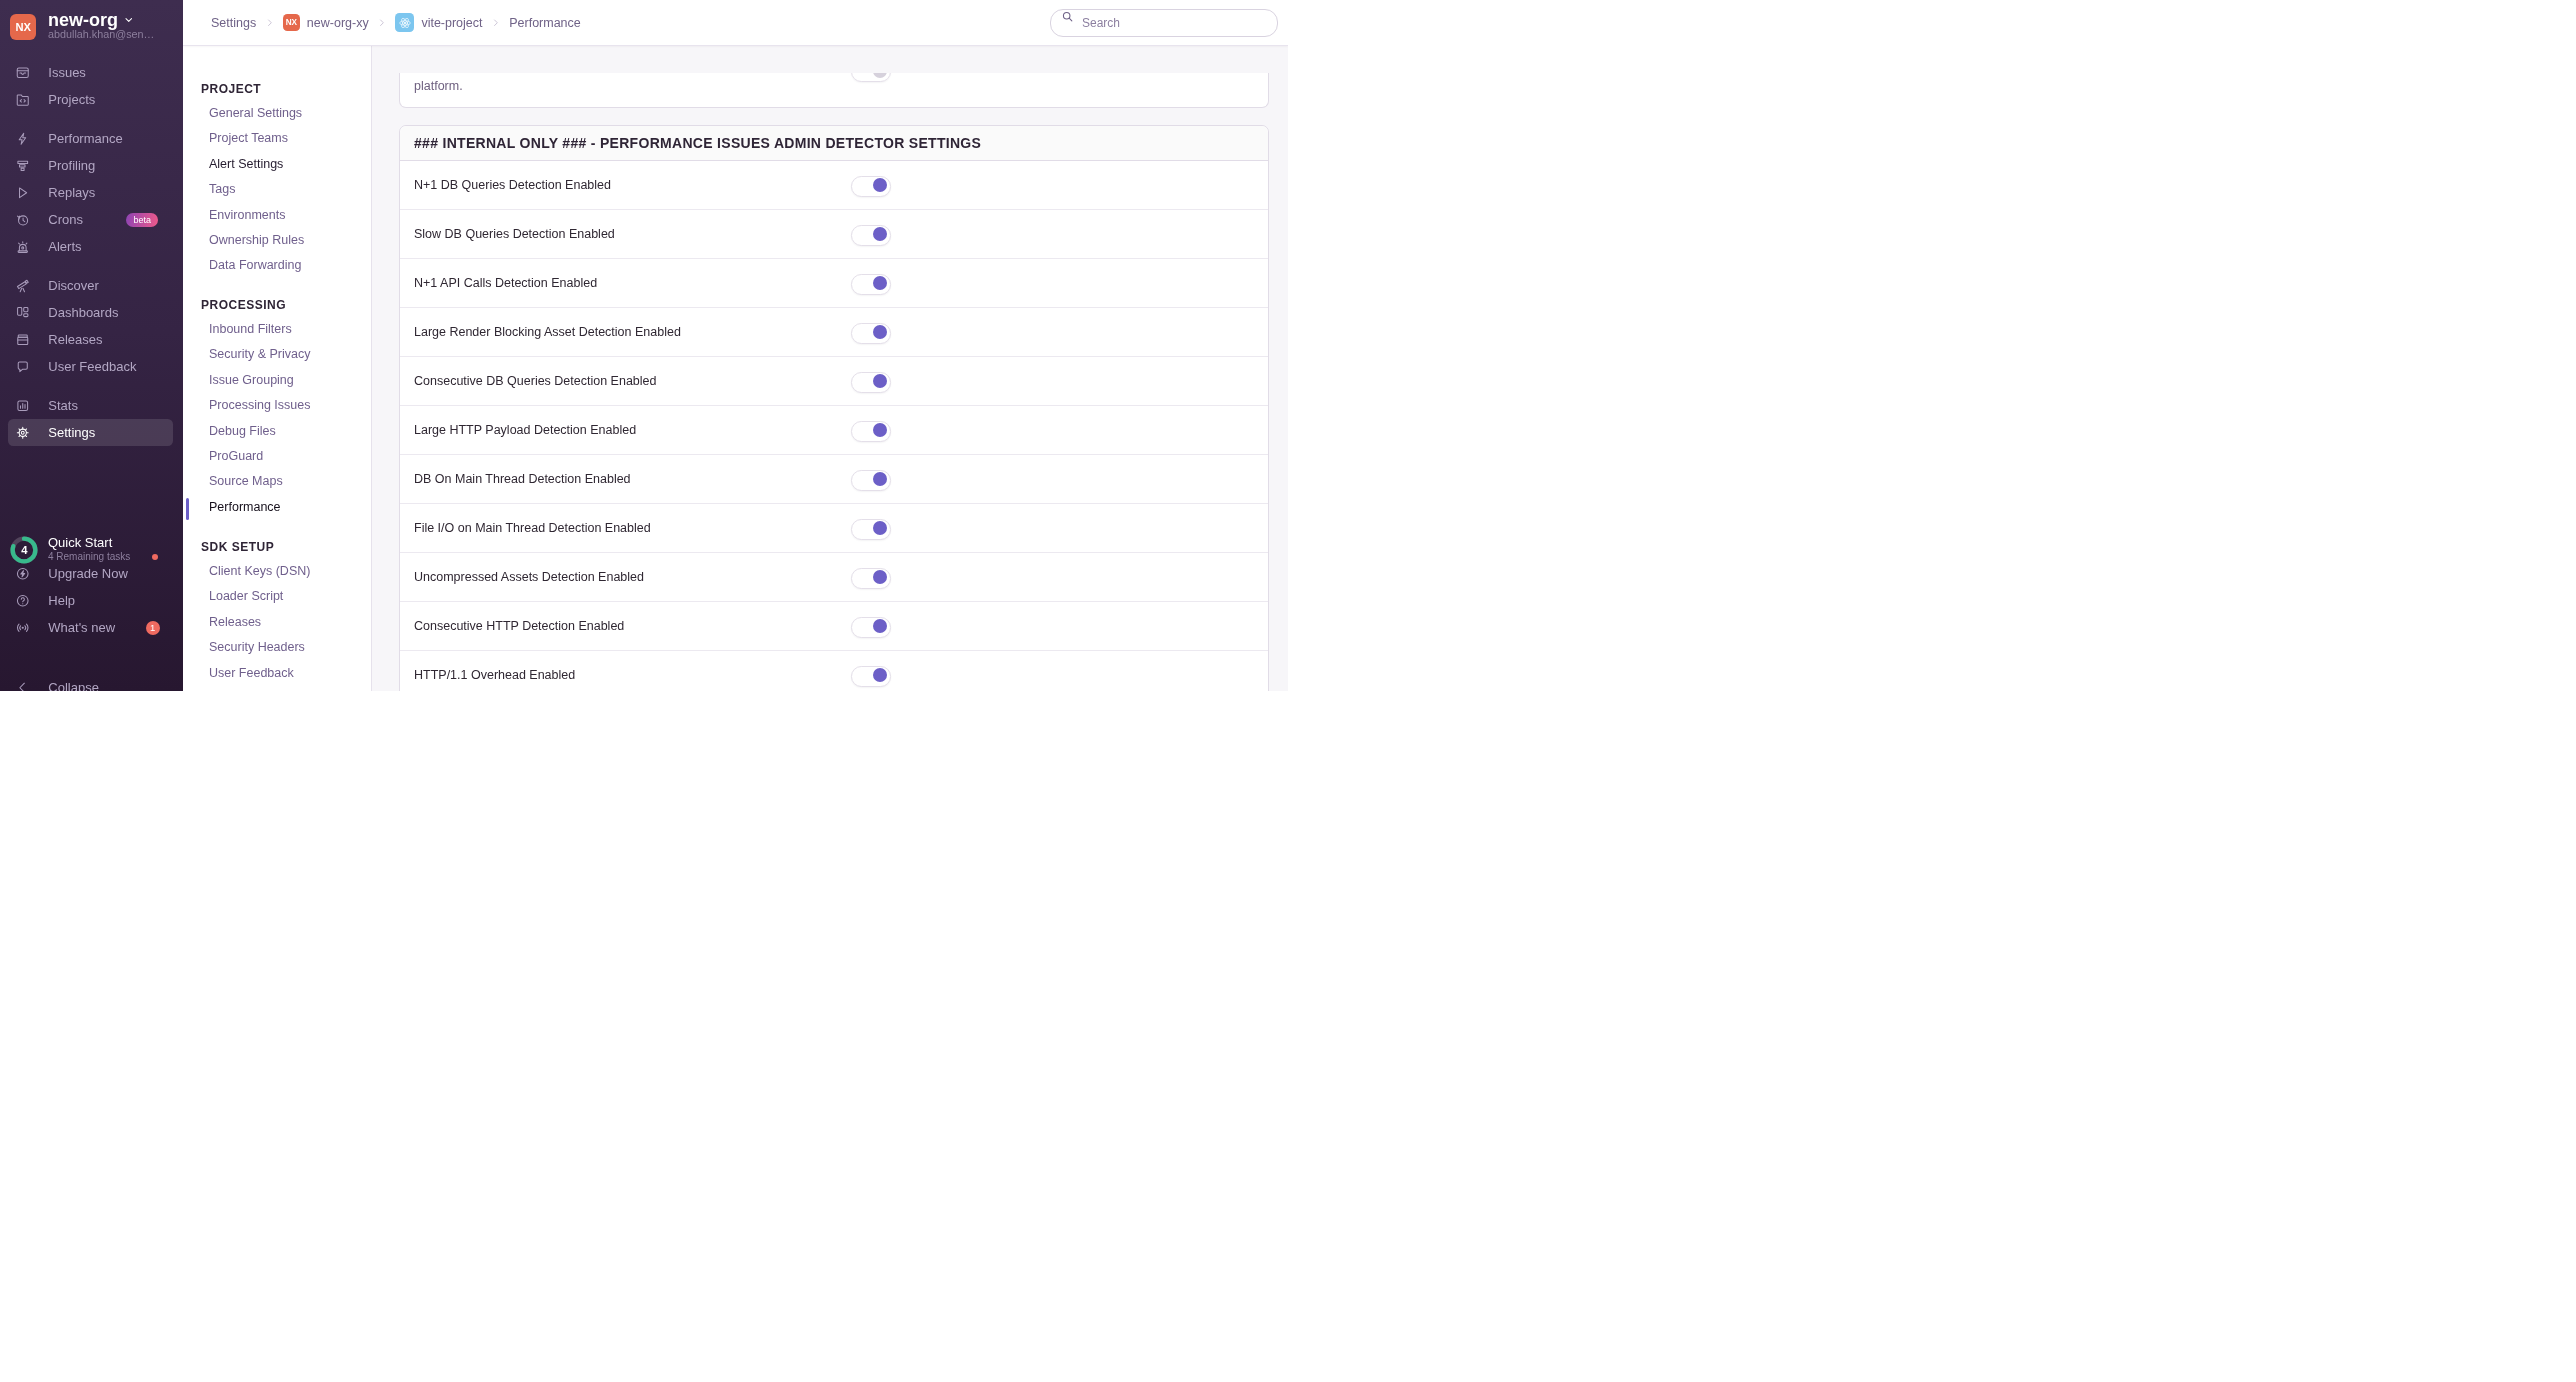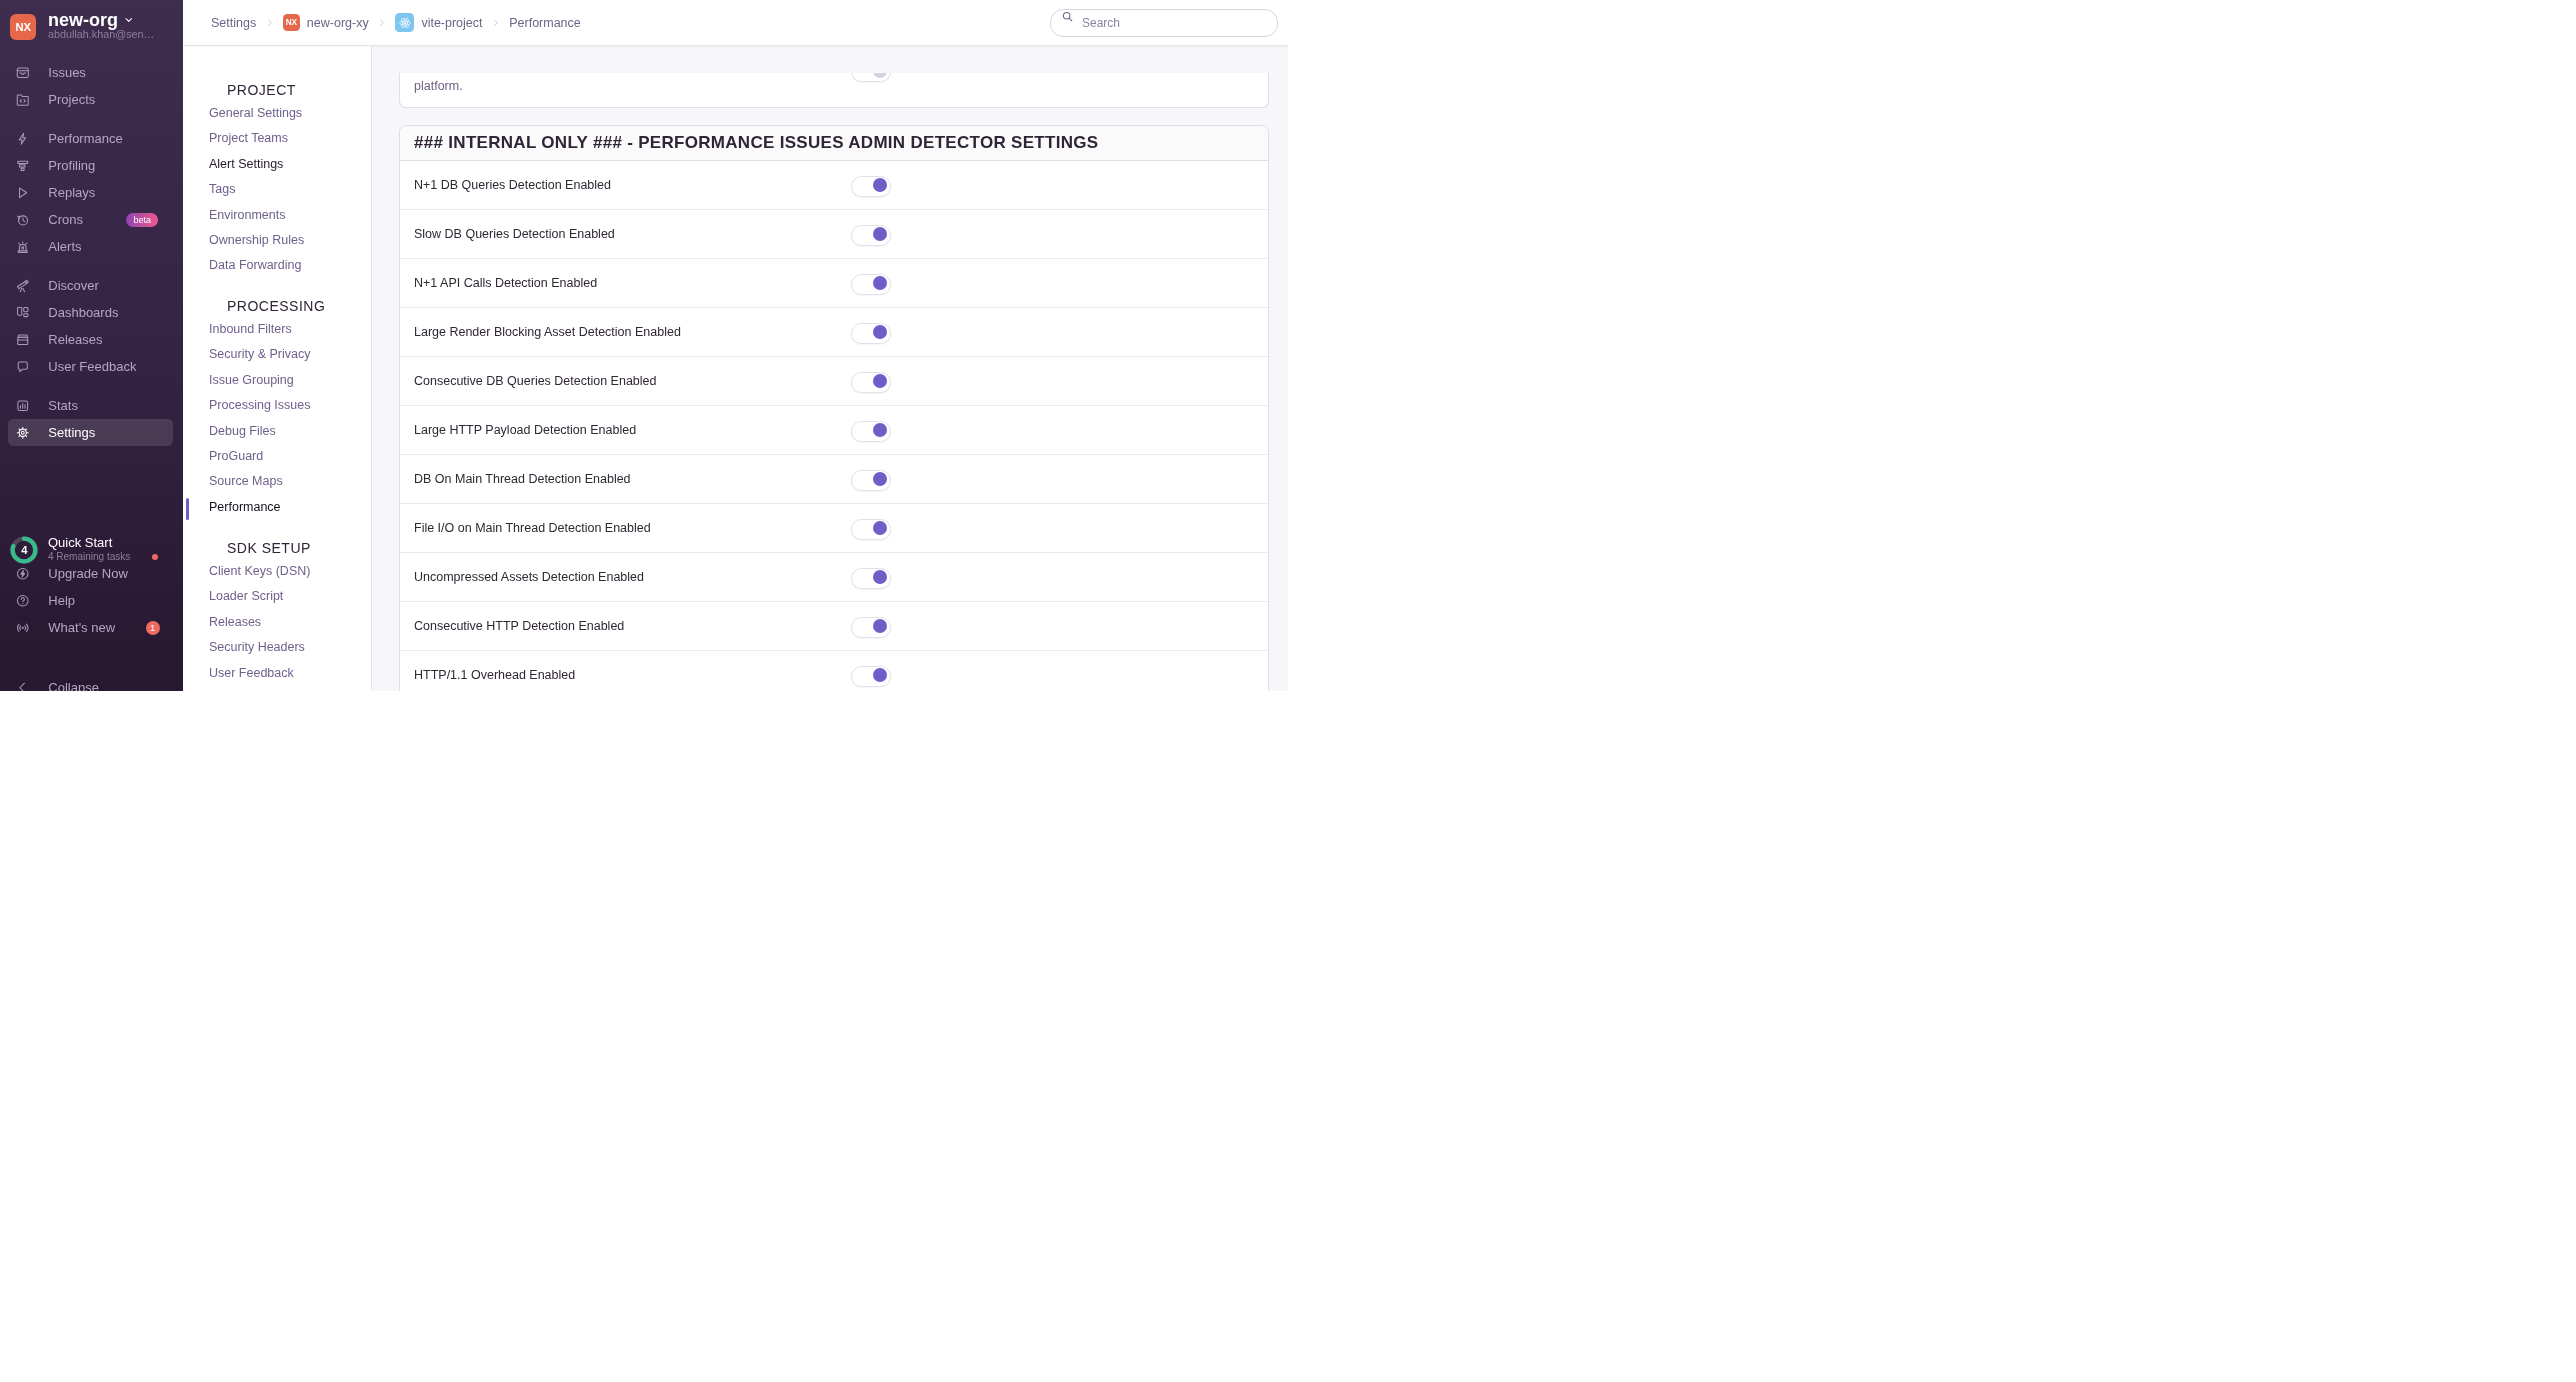--- a/index.html
+++ b/index.html
@@ -55,36 +55,36 @@
   .search .s-icon{width:13px;height:13px;margin:0 6px 0 10.3px;color:#6f6287;flex:none;}
   .search input{border:none;outline:none;flex:1;font-size:12px;color:#2f2633;background:transparent;
                 font-family:"Liberation Sans",sans-serif;}
   .search input::placeholder{color:#8c7fa0;}
 
   
   .subnav{position:absolute;left:183px;top:45px;width:188px;bottom:0;background:#fff;
           border-right:0.9px solid #e6e2ec;z-index:4;}
   .nav-section{position:absolute;left:0;width:188px;}
   .nav-section.s0{top:37px;} .nav-section.s1{top:253px;} .nav-section.s2{top:495px;}
-  .nav-title{padding-left:44px;font-size:14px;font-weight:normal;color:#2f2536;letter-spacing:0.5px;height:12px;}
+  .nav-title{padding-left:18px;font-size:12px;font-weight:bold;color:#2f2536;letter-spacing:0.5px;height:12px;}
   .nav-items{margin-top:7px;}
   .subnav-item{height:25.4px;line-height:25.4px;padding-left:26px;font-size:12.5px;color:#6f5f8c;cursor:pointer;}
   .subnav-item.em{color:#241b2e;}
   .subnav-item.active{color:#16101c;}
   .active-bar{position:absolute;left:2.6px;top:453px;width:3.4px;height:21.6px;border-radius:2.6px;
               background:var(--accent,#6C5FC7);}
 
   
   .main{position:absolute;left:371px;top:45px;right:0;bottom:0;background:#f7f6f9;overflow:hidden;}
   .panel{margin:0 19px 0 28px;background:#fff;border:0.9px solid #e1dce7;border-radius:7px;}
   .panel.clipped-top{border-top:none;border-radius:0 0 7px 7px;height:34px;position:relative;overflow:hidden;margin-top:28px;}
   .clip-desc{position:absolute;left:14px;top:6px;font-size:12.5px;color:#6f6180;}
   .panel.detectors{margin-top:17px;}
   .panel-header{height:34px;display:flex;align-items:center;padding:0 14px;background:#fafafa;
-                border-bottom:0.9px solid #e1dce7;border-radius:7px 7px 0 0;font-size:17px;
+                border-bottom:0.9px solid #e1dce7;border-radius:7px 7px 0 0;font-size:14px;
                 font-weight:bold;color:#2f2536;letter-spacing:0.3px;}
   .detector-row{position:relative;height:48px;display:flex;align-items:center;padding-left:14px;
                 font-size:12.5px;color:#2f2732;}
   .detector-row + .detector-row{border-top:0.9px solid #ece9f0;}
   .toggle{position:absolute;left:451px;top:14.7px;width:38px;height:19px;border:0.9px solid #e4dfe9;
           border-radius:10.3px;background:#fff;box-shadow:0 0.9px 1.7px rgba(43,34,51,.05);cursor:pointer;}
   .toggle .knob{position:absolute;right:2.6px;top:1.7px;width:14px;height:14px;border-radius:50%;
                 background:var(--accent,#6C5FC7);}
   .toggle.clipped{top:-12px;}
   .toggle.clipped .knob{background:#d6d1dc;}

